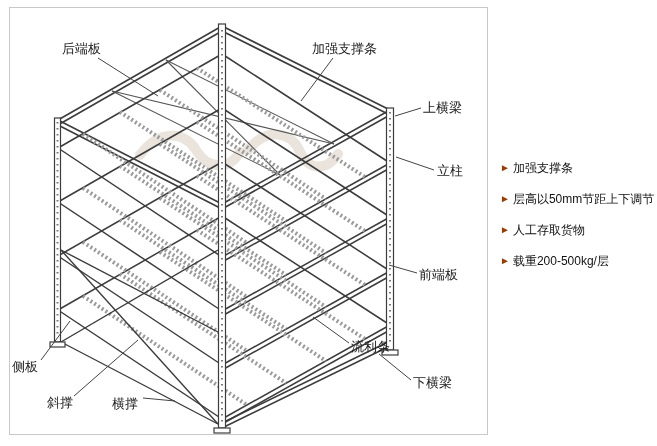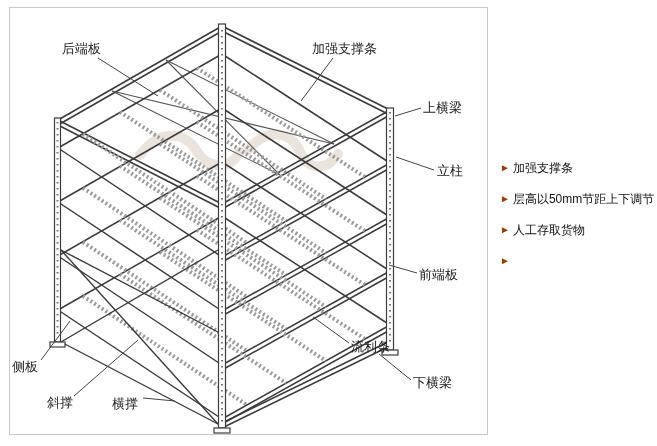--- a/index.html
+++ b/index.html
@@ -152,16 +152,17 @@
     <div class="feature-item">
       <span class="marker">►</span>
       <span>层高以50mm节距上下调节</span>
     </div>
     <div class="feature-item">
       <span class="marker">►</span>
       <span>人工存取货物</span>
     </div>
     <div class="feature-item">
       <span class="marker">►</span>
+      <span>载重200-500kg/层</span>
     </div>
   </div>
 
 </div>
 
 </body></html>

